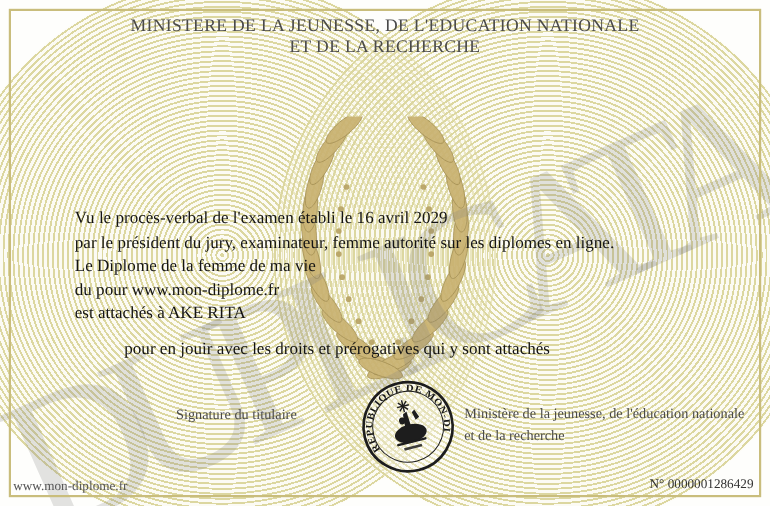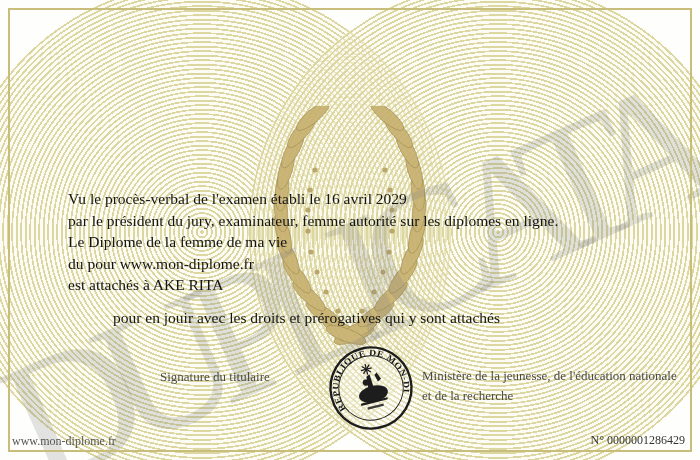--- a/index.html
+++ b/index.html
@@ -157,20 +157,24 @@
             <circle cx="70" cy="104" r="2.6"></circle>
           <circle cx="72" cy="84" r="2.6"></circle>
             <circle cx="77" cy="64" r="2.6"></circle>
         </g>
       </g>
     </g>
   </svg>
 
   <div class="frame"></div>
 
+  <div class="header">
+    <div>MINISTERE DE LA JEUNESSE, DE L'EDUCATION NATIONALE</div>
+    <div>ET DE LA RECHERCHE</div>
+  </div>
 
 
   <div class="bodytext">
     <div>Vu le procès-verbal de l'examen établi le 16 avril 2029</div>
     <div>par le président du jury, examinateur, femme autorité sur les diplomes en ligne.</div>
     <div>Le Diplome de la femme de ma vie</div>
     <div>du pour www.mon-diplome.fr</div>
     <div>est attachés à AKE RITA</div>
   </div>
 

